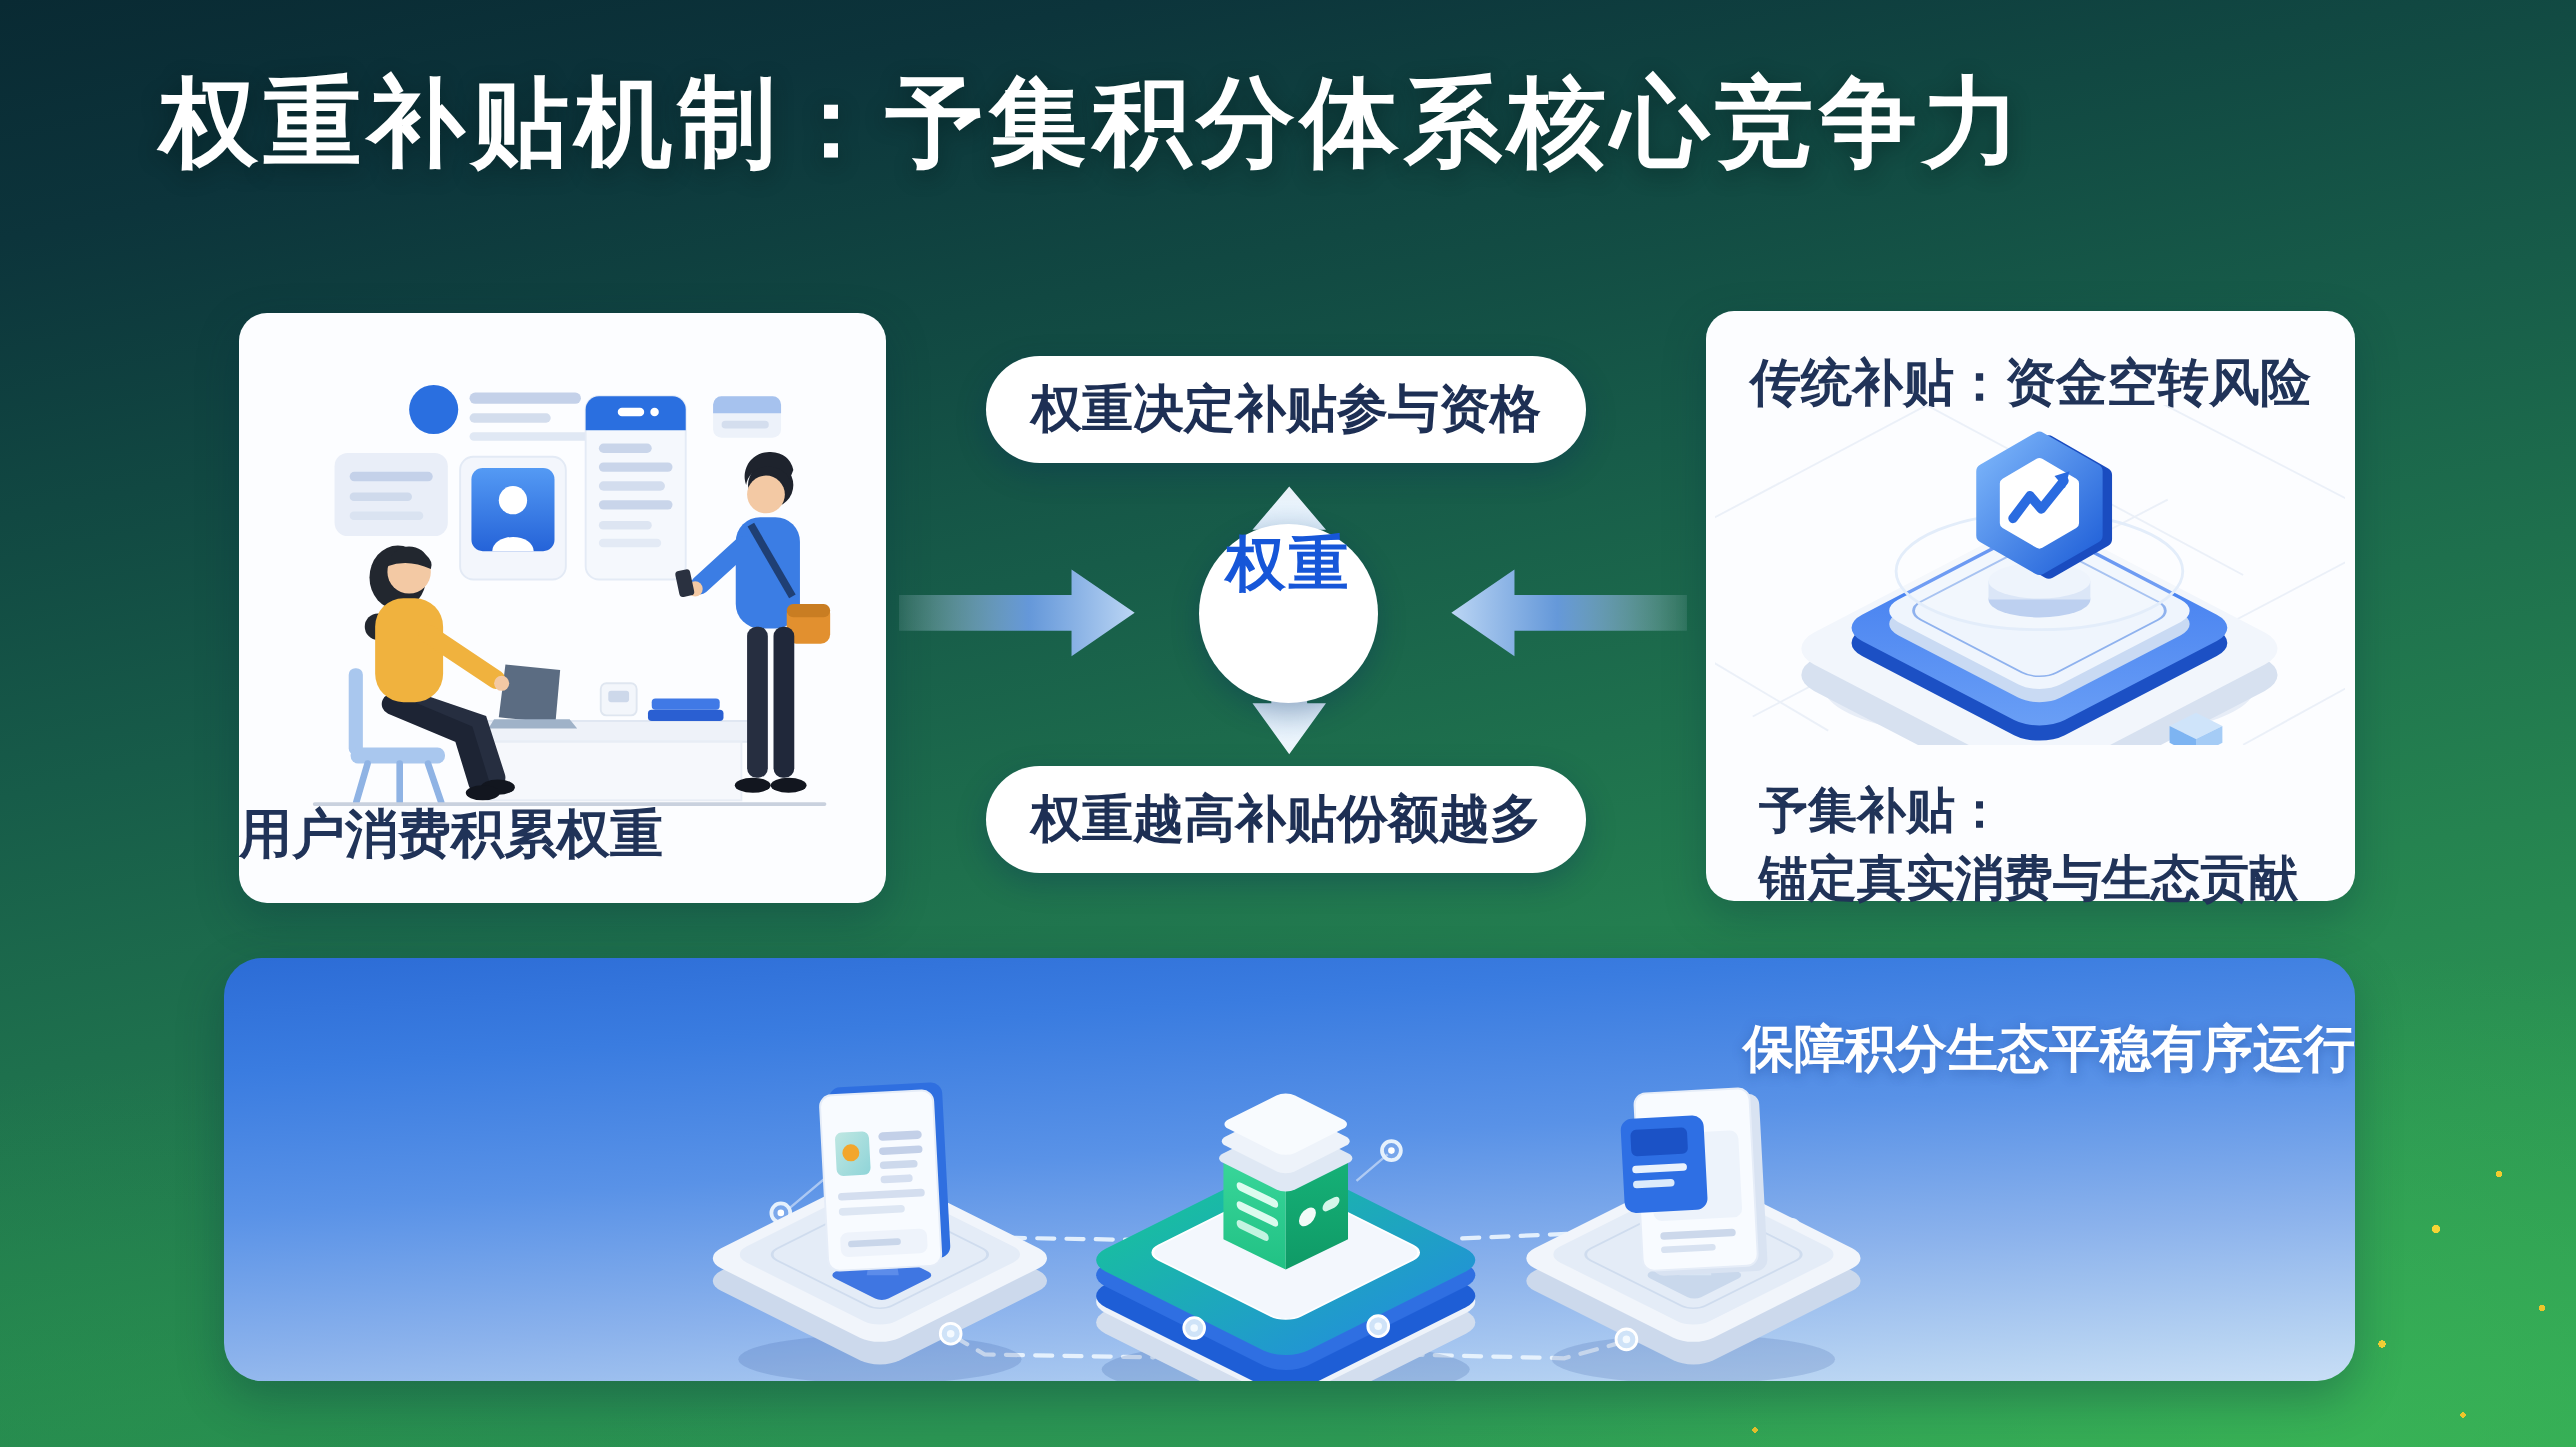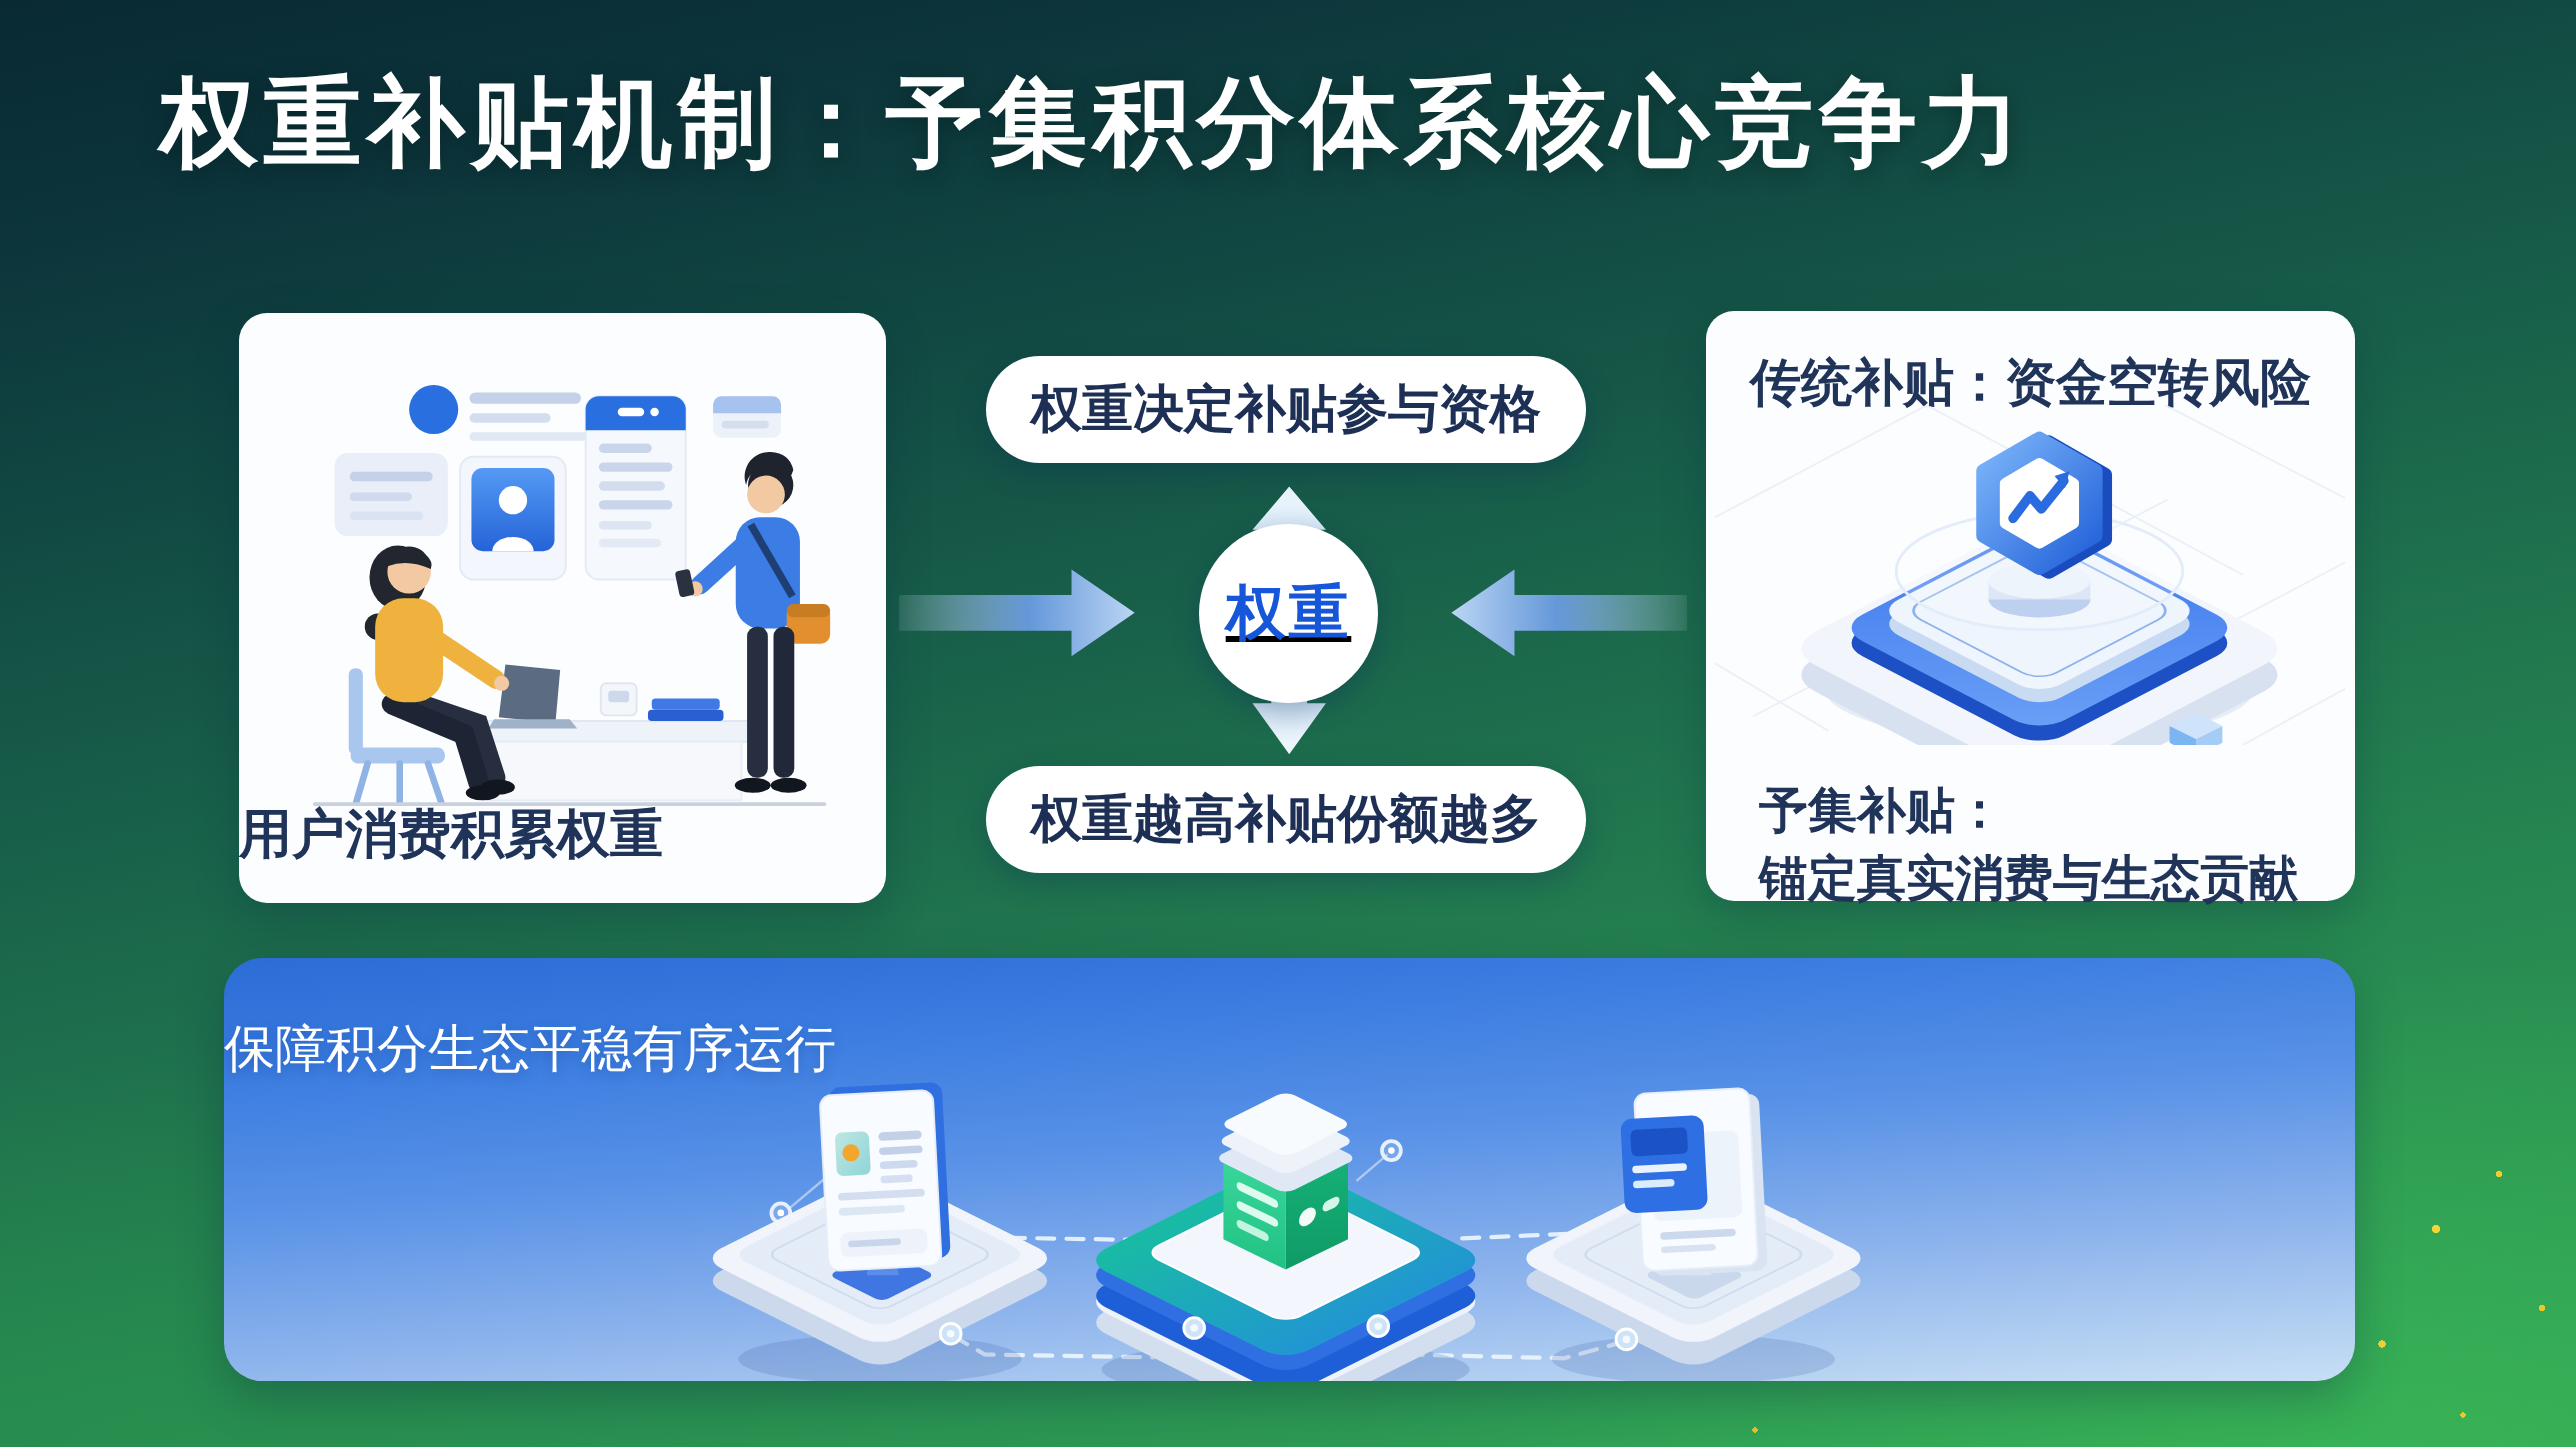--- a/index.html
+++ b/index.html
@@ -37,28 +37,28 @@
   .right-bottom{position:absolute;left:53px;top:466px;font-size:49px;font-weight:800;
     color:#203358;line-height:1.38;white-space:nowrap;}
   .arrows{position:absolute;left:878px;top:462px;width:830px;height:311px;}
   .pill{position:absolute;left:986px;width:600px;height:107px;border-radius:66px;
     background:#ffffff;display:flex;align-items:center;justify-content:center;
     font-size:51px;font-weight:800;color:#1d2f54;white-space:nowrap;
     box-shadow:0 9.4px 30px rgba(10,40,90,.30);}
   .pill-top{top:356px;}
   .pill-bottom{top:766px;}
   .hub{position:absolute;left:1199px;top:524px;width:179px;height:179px;border-radius:50%;
-    background:#ffffff;display:flex;align-items:center;justify-content:center;
-    box-shadow:0 9.4px 28px rgba(10,40,90,.32);text-decoration:underline;}
+    background:#ffffff;display:flex;align-items:flex-start;justify-content:center;
+    box-shadow:0 9.4px 28px rgba(10,40,90,.32);}
   .hub span{font-size:60px;font-weight:900;color:#1656d8;letter-spacing:2.8px;}
   .banner{position:absolute;left:224px;top:958px;width:2131px;height:423px;border-radius:38px;
     overflow:hidden;box-shadow:0 17px 47px rgba(8,40,60,.32);
     background:linear-gradient(176deg,#2c6cd6 0%,#3a7ce0 20%,#5992e7 45%,#8bb2ec 70%,#b7d3f2 92%,#c8def6 100%);}
-  .banner-title{position:absolute;top:57px;left:0;right:0;text-align:left;
-    font-size:51px;font-weight:400;color:#ffffff;white-space:nowrap;
+  .banner-title{position:absolute;top:57px;left:0;right:0;text-align:right;
+    font-size:51px;font-weight:700;color:#ffffff;white-space:nowrap;
     text-shadow:0 2.8px 11.3px rgba(20,60,140,.38);}
   .banner-illu{position:absolute;left:0;top:0;width:2131px;height:423px;}
   svg{display:block;}
 </style>
 </head>
 <body>
 
 <div class="stage">
   <div style="position:absolute;inset:0;"></div>
 

